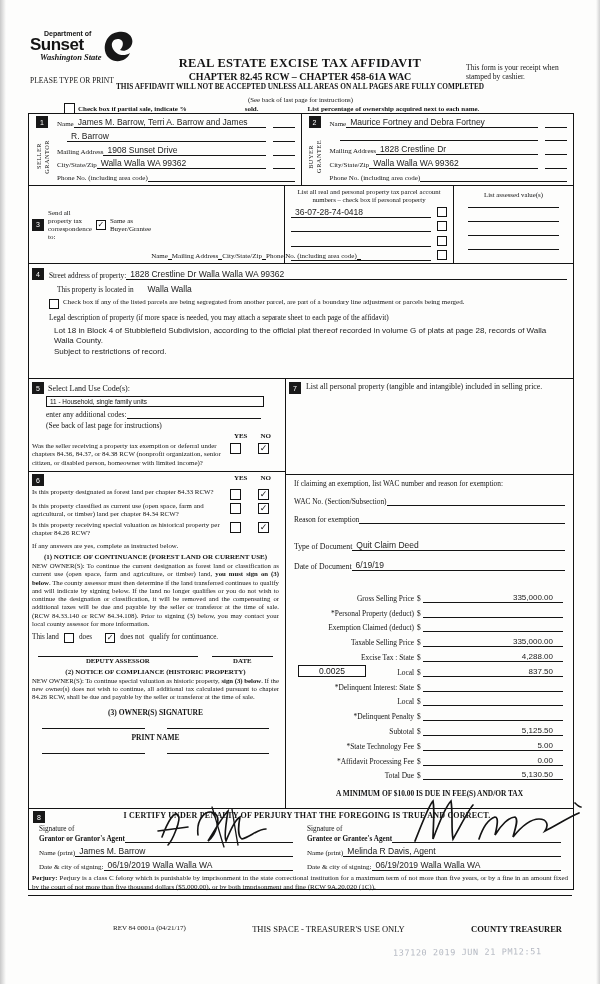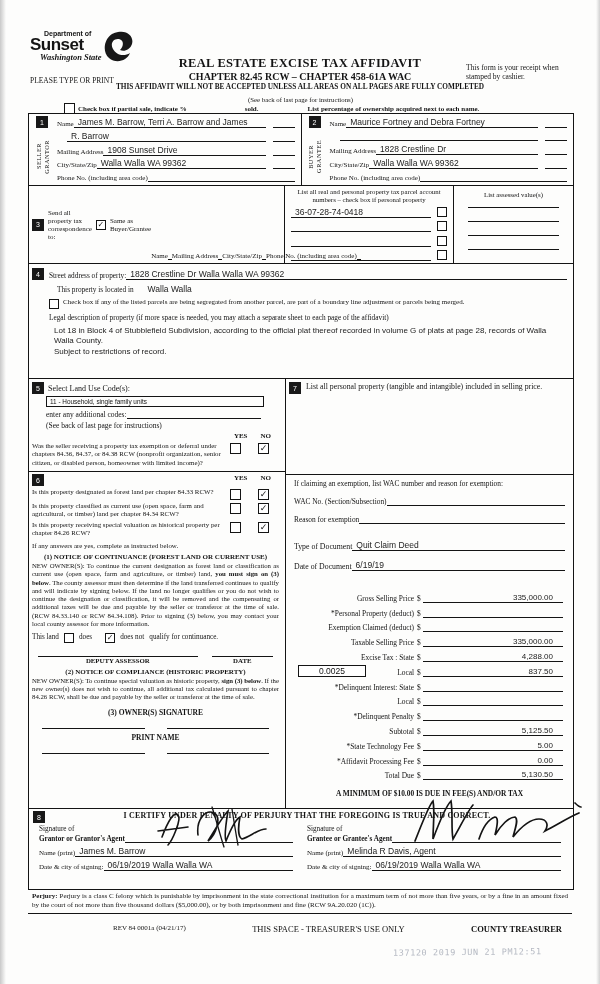--- a/index.html
+++ b/index.html
@@ -88,21 +88,21 @@
   .minimum{font-size:7.4px;font-weight:bold;text-align:center;margin-top:9px;}
   
   .row-s8{height:80px;box-sizing:border-box;position:relative;padding:2px 4px;}
   .certify{display:flex;align-items:flex-start;}
   .certify-text{flex:1;text-align:center;font-weight:bold;font-size:8px;letter-spacing:0.2px;}
   .s8cols{display:flex;margin-top:2px;}
   .s8col{flex:1;padding:0 8px 0 6px;display:flex;flex-direction:column;gap:3px;}
   .s8line{display:flex;align-items:flex-end;font-size:7.2px;}
   .s8sig{line-height:1.15;}
   
-  .perjury{position:absolute;left:28px;top:891px;width:544px;font-size:7px;line-height:1.3;
+  .perjury{position:absolute;left:28px;top:873px;width:544px;font-size:7px;line-height:1.3;
            border-bottom:1.5px solid #141414;padding:1px 4px 3px 4px;box-sizing:border-box;text-align:justify;}
   .footer{position:absolute;left:28px;top:924px;width:544px;display:flex;align-items:flex-start;}
   .rev{font-size:7px;margin-left:85px;}
   .treas{flex:1;text-align:center;font-weight:normal;font-size:8.5px;}
   .county{font-weight:bold;font-size:8.5px;margin-right:10px;}
   .stamp{position:absolute;left:393px;top:947px;font-family:"DejaVu Sans Mono",monospace;
          font-size:8.5px;color:#a9aeb9;letter-spacing:0.6px;transform:rotate(-0.6deg);opacity:0.85;}
   .sig-svg{position:absolute;pointer-events:none;}
   .edge-shade-l{position:absolute;left:0;top:0;width:6px;height:984px;background:linear-gradient(to right,#c9c9c9,#fdfdfc);}
   .edge-shade-r{position:absolute;right:0;top:0;width:4px;height:984px;background:linear-gradient(to left,#d2d2d2,#fdfdfc);}

